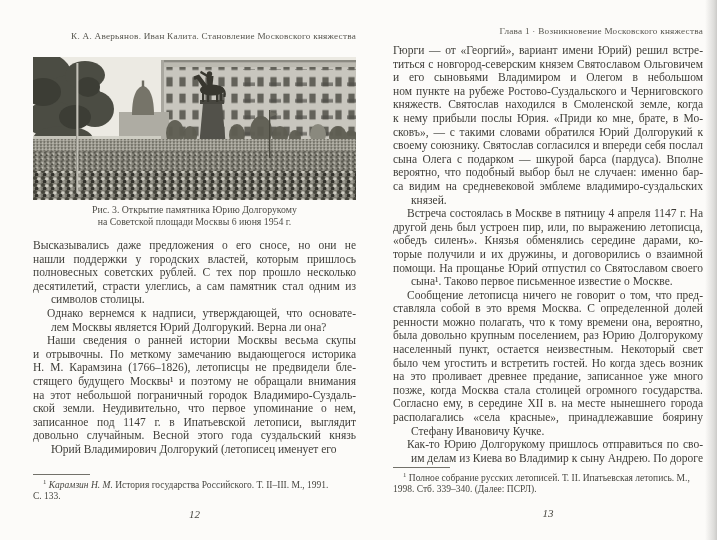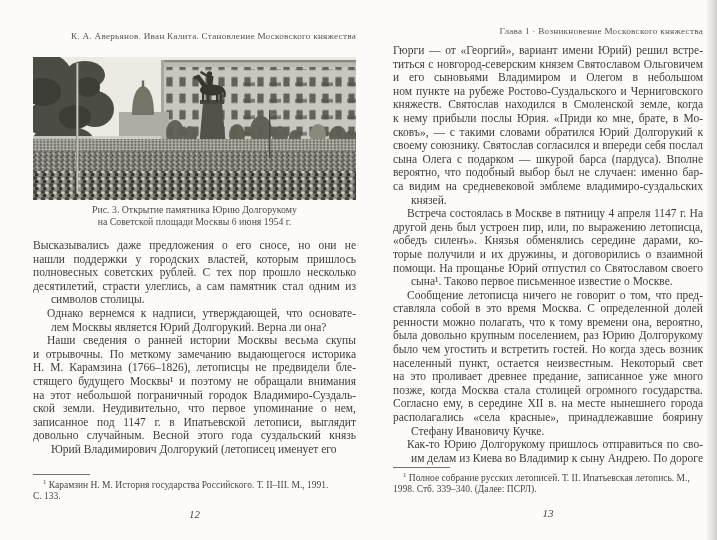--- a/index.html
+++ b/index.html
@@ -31,21 +31,21 @@
     height:13.6px;line-height:13.6px;overflow:hidden;
     text-align:justify;text-align-last:justify;white-space:normal;
   }
   .bline.plast{text-align-last:left;padding-left:18px;}
   .bline.pind{text-indent:14px;}
   .footnote{position:absolute;left:0;right:0;font-size:9.5px;line-height:11.3px;color:#474640;}
   .page-left .footnote{top:474px;}
   .page-right .footnote{top:467px;}
   .fn-rule{width:57px;height:1px;background:#72716a;margin-bottom:5px;}
   .fn-line1{text-indent:10px;}
-  .fn-author{}
+  .fn-author{font-style:italic;}
   sup{font-size:6.8px;line-height:0;}
   .page-number{
     position:absolute;left:0;right:0;text-align:center;
     font-style:italic;font-size:11px;color:#4a4943;
   }
   .page-left .page-number{top:508px;}
   .page-right .page-number{top:507px;}
   .book-edge{
     position:absolute;top:0;right:0;width:12px;height:540px;
     background:linear-gradient(to right, rgba(110,110,106,0) 0%, rgba(110,110,106,.22) 75%, rgba(90,90,86,.3) 100%);
@@ -208,22 +208,22 @@
       <div class="bline pind">Встреча состоялась в Москве в пятницу 4 апреля 1147 г. На</div>
       <div class="bline">другой день был устроен пир, или, по выражению летописца,</div>
       <div class="bline">«обедъ силенъ». Князья обменялись середине дарами, ко-</div>
       <div class="bline">торые получили и их дружины, и договорились о взаимной</div>
       <div class="bline">помощи. На прощанье Юрий отпустил со Святославом своего</div>
       <div class="bline plast">сына¹. Таково первое письменное известие о Москве.</div>
       <div class="bline pind">Сообщение летописца ничего не говорит о том, что пред-</div>
       <div class="bline">ставляла собой в это время Москва. С определенной долей уве-</div>
       <div class="bline">ренности можно полагать, что к тому времени она, вероятно,</div>
       <div class="bline">была довольно крупным поселением, раз Юрию Долгорукому</div>
+      <div class="bline">населенный пункт, остается неизвестным. Некоторый свет</div>
       <div class="bline">было чем угостить и встретить гостей. Но когда здесь возник</div>
-      <div class="bline">населенный пункт, остается неизвестным. Некоторый свет</div>
       <div class="bline">на это проливает древнее предание, записанное уже много</div>
       <div class="bline">позже, когда Москва стала столицей огромного государства.</div>
       <div class="bline">Согласно ему, в середине XII в. на месте нынешнего города</div>
       <div class="bline">располагались «села красные», принадлежавшие боярину</div>
       <div class="bline plast">Стефану Ивановичу Кучке.</div>
       <div class="bline pind">Как-то Юрию Долгорукому пришлось отправиться по сво-</div>
       <div class="bline plast">им делам из Киева во Владимир к сыну Андрею. По дороге он</div>
     </div>
 
   <div class="footnote">

